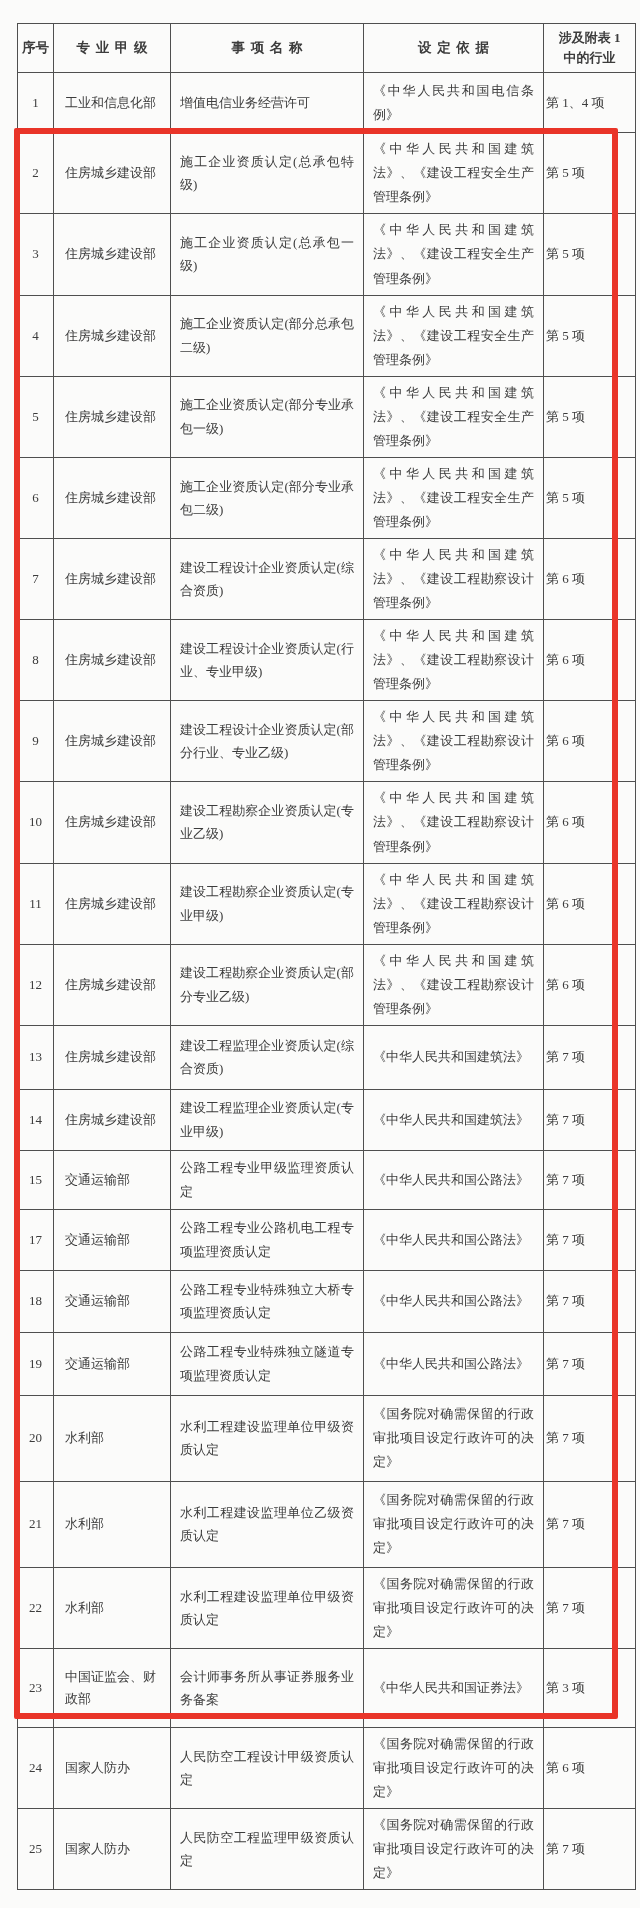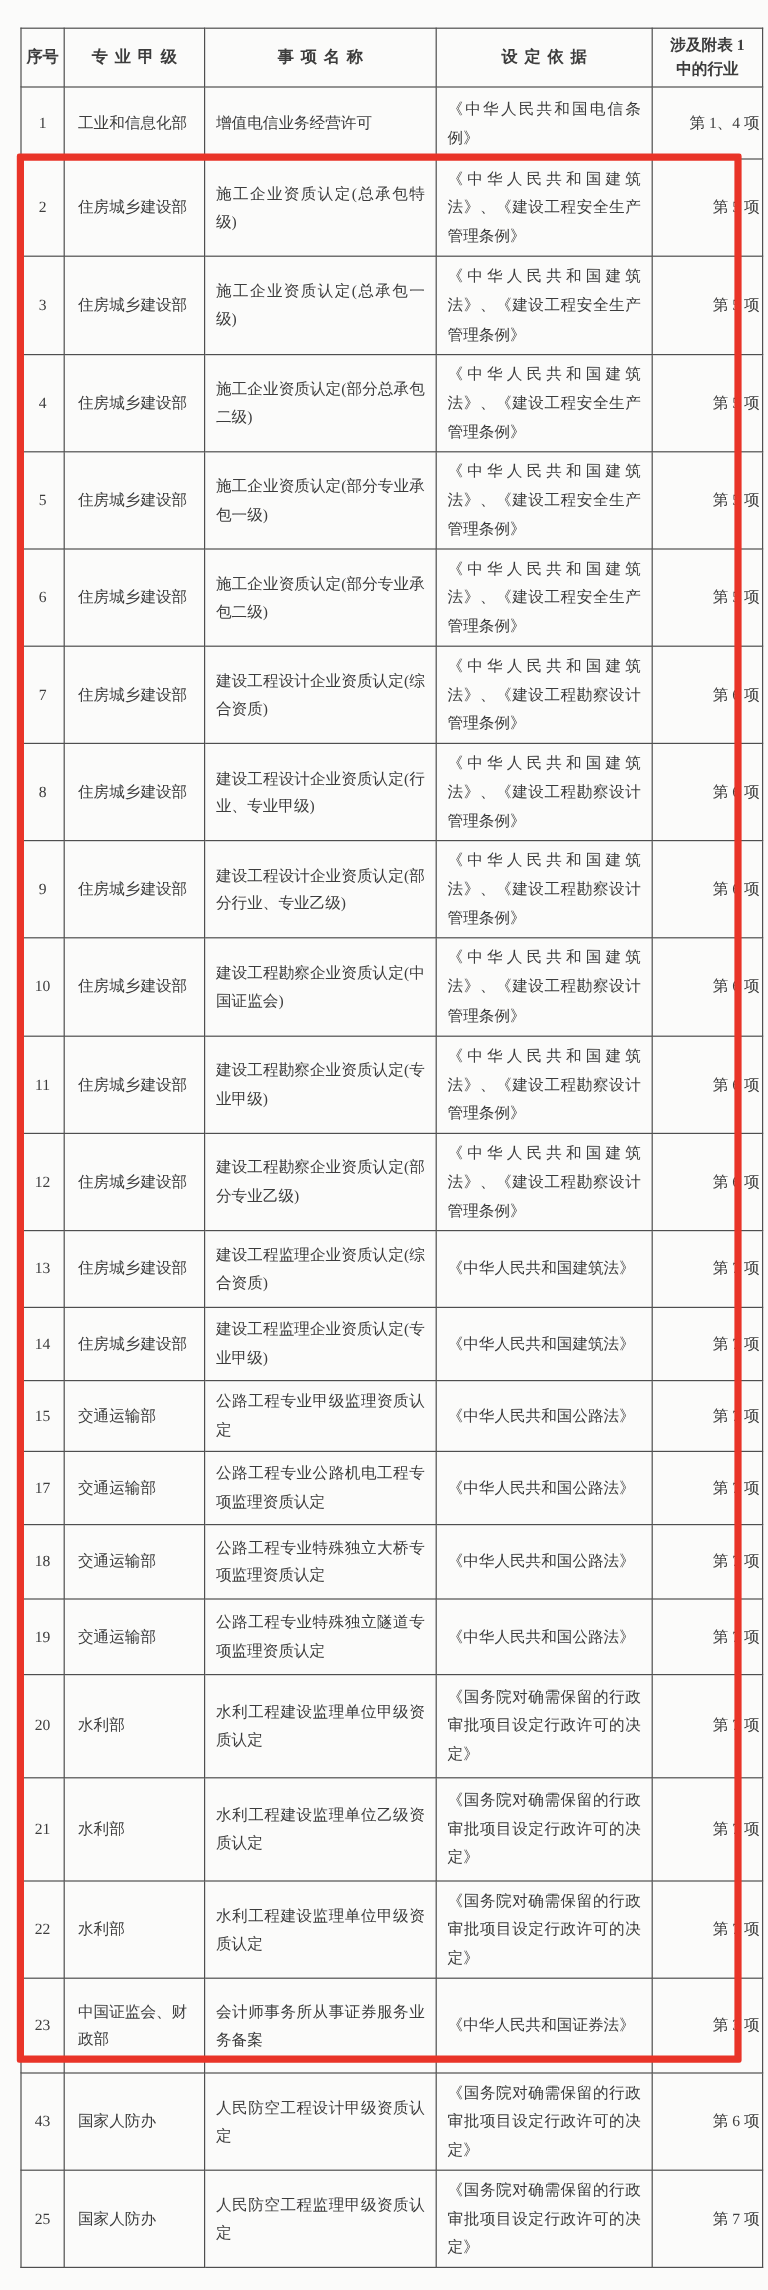--- a/index.html
+++ b/index.html
@@ -38,21 +38,21 @@
     padding:4px 2px;
     height:47px;
     box-sizing:border-box;
   }
   th.sp{letter-spacing:0.42em;text-indent:0.42em;}
   th.col-ind-h{white-space:pre-line;font-size:13px;}
   td.col-no{text-align:center;padding:2px;}
   td.col-dept{padding:4px 6px 4px 11px;line-height:1.7;text-align:left;}
   td.col-item{text-align:justify;text-justify:inter-character;line-height:1.8;}
   td.col-basis{text-align:justify;text-justify:inter-character;line-height:1.85;}
-  td.col-ind{text-align:right;padding:2px;white-space:nowrap;}
+  td.col-ind{text-align:left;padding:2px;white-space:nowrap;}
   #red-box{
     position:absolute;
     border:6px solid #e93428;
     border-radius:2px;
     pointer-events:none;
     box-sizing:border-box;
   }
 </style>
 </head>
 <body>
@@ -136,21 +136,21 @@
         <tr style="height: 75px;">
           <td class="col-no">9</td>
           <td class="col-dept">住房城乡建设部</td>
           <td class="col-item">建设工程设计企业资质认定(部分行业、专业乙级)</td>
           <td class="col-basis">《中华人民共和国建筑法》、《建设工程勘察设计管理条例》</td>
           <td class="col-ind">第 6 项</td>
         </tr>
         <tr style="height: 75px;">
           <td class="col-no">10</td>
           <td class="col-dept">住房城乡建设部</td>
-          <td class="col-item">建设工程勘察企业资质认定(中国证监会)</td>
+          <td class="col-item">建设工程勘察企业资质认定(专业乙级)</td>
           <td class="col-basis">《中华人民共和国建筑法》、《建设工程勘察设计管理条例》</td>
           <td class="col-ind">第 6 项</td>
         </tr>
         <tr style="height: 75px;">
           <td class="col-no">11</td>
           <td class="col-dept">住房城乡建设部</td>
           <td class="col-item">建设工程勘察企业资质认定(专业甲级)</td>
           <td class="col-basis">《中华人民共和国建筑法》、《建设工程勘察设计管理条例》</td>
           <td class="col-ind">第 6 项</td>
         </tr>
@@ -225,21 +225,21 @@
           <td class="col-ind">第 7 项</td>
         </tr>
         <tr style="height: 79px;">
           <td class="col-no">23</td>
           <td class="col-dept">中国证监会、财政部</td>
           <td class="col-item">会计师事务所从事证券服务业务备案</td>
           <td class="col-basis">《中华人民共和国证券法》</td>
           <td class="col-ind">第 3 项</td>
         </tr>
         <tr style="height: 79px;">
-          <td class="col-no">43</td>
+          <td class="col-no">24</td>
           <td class="col-dept">国家人防办</td>
           <td class="col-item">人民防空工程设计甲级资质认定</td>
           <td class="col-basis">《国务院对确需保留的行政审批项目设定行政许可的决定》</td>
           <td class="col-ind">第 6 项</td>
         </tr>
         <tr style="height: 80px;">
           <td class="col-no">25</td>
           <td class="col-dept">国家人防办</td>
           <td class="col-item">人民防空工程监理甲级资质认定</td>
           <td class="col-basis">《国务院对确需保留的行政审批项目设定行政许可的决定》</td>

